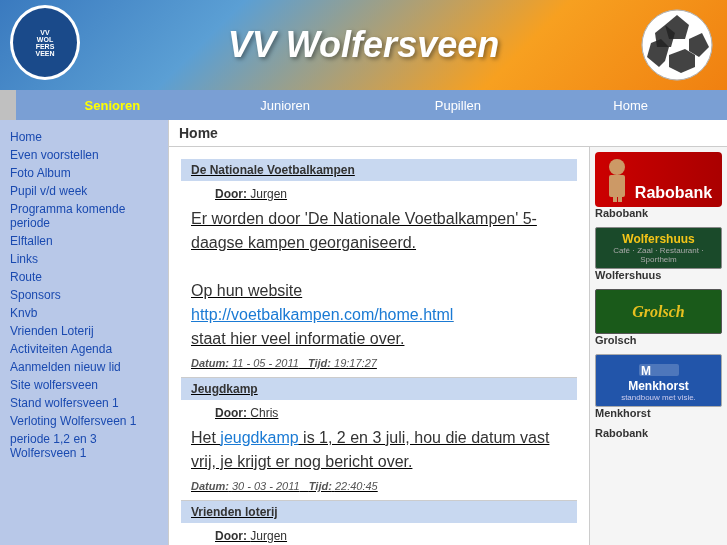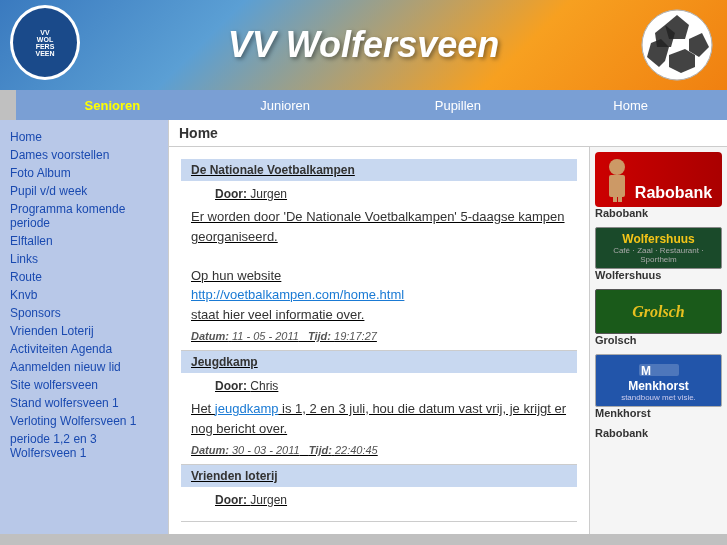--- a/index.html
+++ b/index.html
@@ -137,21 +137,21 @@
     .article-by {
       font-size: 12px;
       color: #333;
       margin-bottom: 6px;
     }
 
     .article-by span { font-weight: normal; }
     .article-by b { font-weight: bold; margin-left: 24px; }
 
     .article-text {
-      font-size: 13px;
+      font-size: 16px;
       color: #333;
       line-height: 1.5;
       margin-bottom: 6px;
     }
 
     .article-link {
       color: #1a7ad4;
       text-decoration: underline;
       cursor: pointer;
     }
@@ -291,29 +291,29 @@
   <div class="nav-item active">Senioren</div>
   <div class="nav-item">Junioren</div>
   <div class="nav-item">Pupillen</div>
   <div class="nav-item">Home</div>
 </div>
 
 <div id="main">
 
   <div id="sidebar">
     <a class="sidebar-link">Home</a>
-    <a class="sidebar-link">Dames voorstellen</a>
+    <a class="sidebar-link">Even voorstellen</a>
     <a class="sidebar-link">Foto Album</a>
     <a class="sidebar-link">Pupil v/d week</a>
     <a class="sidebar-link">Programma komende periode</a>
     <a class="sidebar-link">Elftallen</a>
     <a class="sidebar-link">Links</a>
     <a class="sidebar-link">Route</a>
+    <a class="sidebar-link">Sponsors</a>
     <a class="sidebar-link">Knvb</a>
-    <a class="sidebar-link">Sponsors</a>
     <a class="sidebar-link">Vrienden Loterij</a>
     <a class="sidebar-link">Activiteiten Agenda</a>
     <a class="sidebar-link">Aanmelden nieuw lid</a>
     <a class="sidebar-link">Site wolfersveen</a>
     <a class="sidebar-link">Stand wolfersveen 1</a>
     <a class="sidebar-link">Verloting Wolfersveen 1</a>
     <a class="sidebar-link">periode 1,2 en 3 Wolfersveen 1</a>
   </div>
 
   <div id="content">

